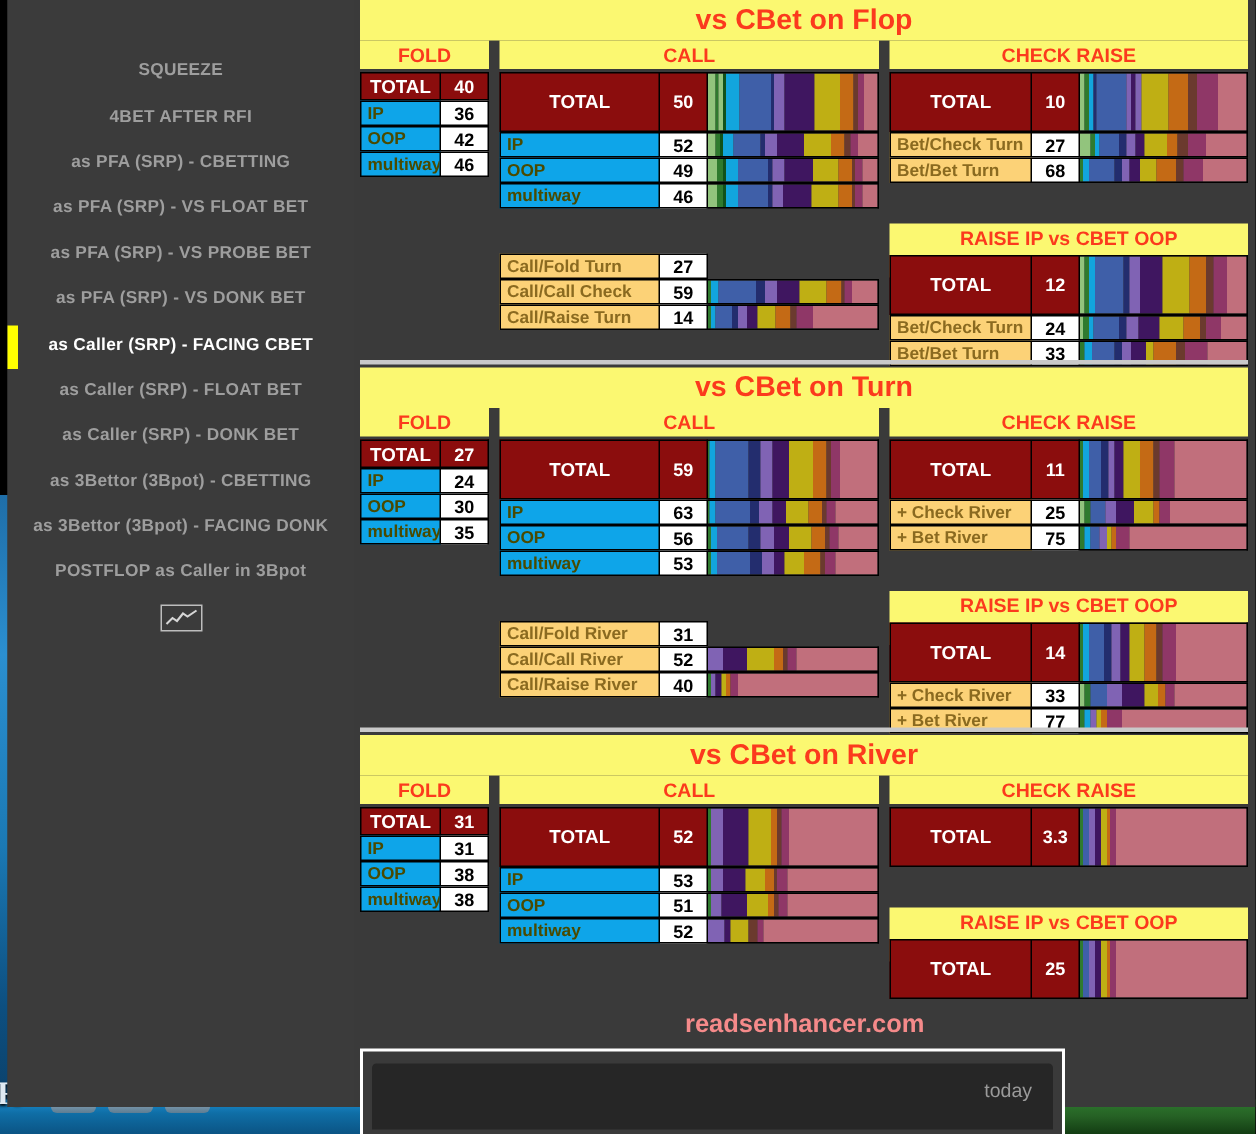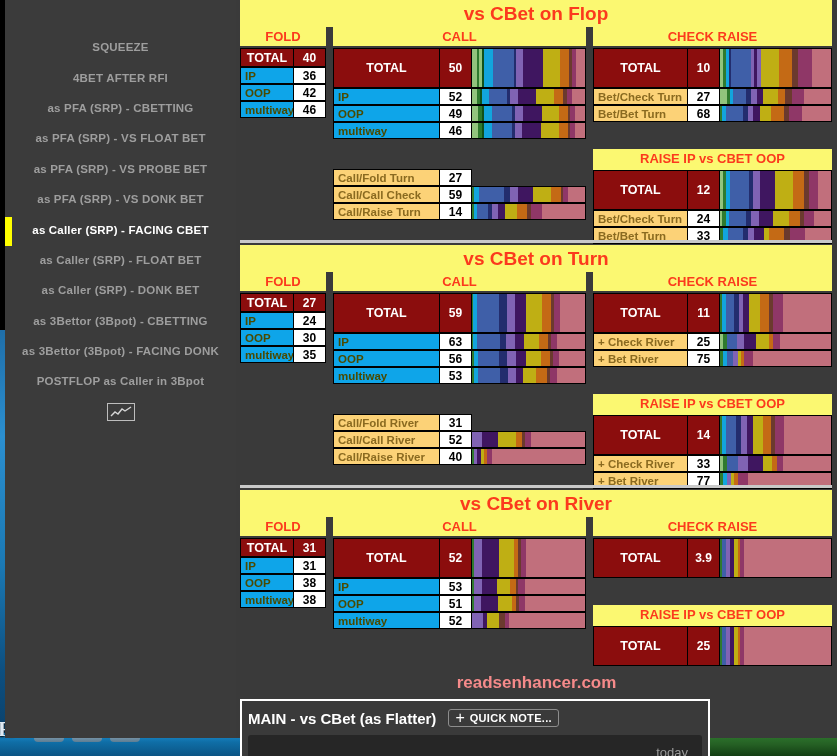--- a/index.html
+++ b/index.html
@@ -808,21 +808,21 @@
                   <i style="width: 10%; background: rgb(128, 99, 180);"></i>
                   <i style="width: 3%; background: rgb(63, 22, 96);"></i>
                   <i style="width: 11%; background: rgb(191, 175, 20);"></i>
                   <i style="width: 5%; background: rgb(107, 58, 46);"></i>
                   <i style="width: 4%; background: rgb(143, 55, 103);"></i>
                   <i style="width: 67%; background: rgb(193, 111, 124);"></i>
                 </div>
               </div>
               <div class="row" style="left: 353px; top: 21px; height: 40px;">
                 <div class="lbl total" style="width: 95px;">TOTAL</div>
-                <div class="val total" style="width: 32px;">3.9</div>
+                <div class="val total" style="width: 32px;">3.3</div>
                 <div class="bar" style="width: 112px;">
                   <i style="width: 2%; background: rgb(47, 122, 46);"></i>
                   <i style="width: 3%; background: rgb(63, 95, 168);"></i>
                   <i style="width: 4%; background: rgb(128, 99, 180);"></i>
                   <i style="width: 4%; background: rgb(63, 22, 96);"></i>
                   <i style="width: 3%; background: rgb(191, 175, 20);"></i>
                   <i style="width: 2%; background: rgb(196, 106, 21);"></i>
                   <i style="width: 4%; background: rgb(143, 55, 103);"></i>
                   <i style="width: 78%; background: rgb(193, 111, 124);"></i>
                 </div>
@@ -843,27 +843,20 @@
                 </div>
               </div>
             </div>
           </div>
         </div>
       </div>
 
     <div class="brand">readsenhancer.com</div>
 
     <div class="notebox">
-      <div class="note-head">
-        <div class="note-title">MAIN - vs CBet (as Flatter)</div>
-        <div class="qnote">
-          <span class="plus">+</span>
-          <span class="qtxt">QUICK NOTE...</span>
-        </div>
-      </div>
       <div class="note-body">
         <div class="note-today">today</div>
 
       </div>
     </div>
 
   </main>
 </div>
 
 </body></html>

